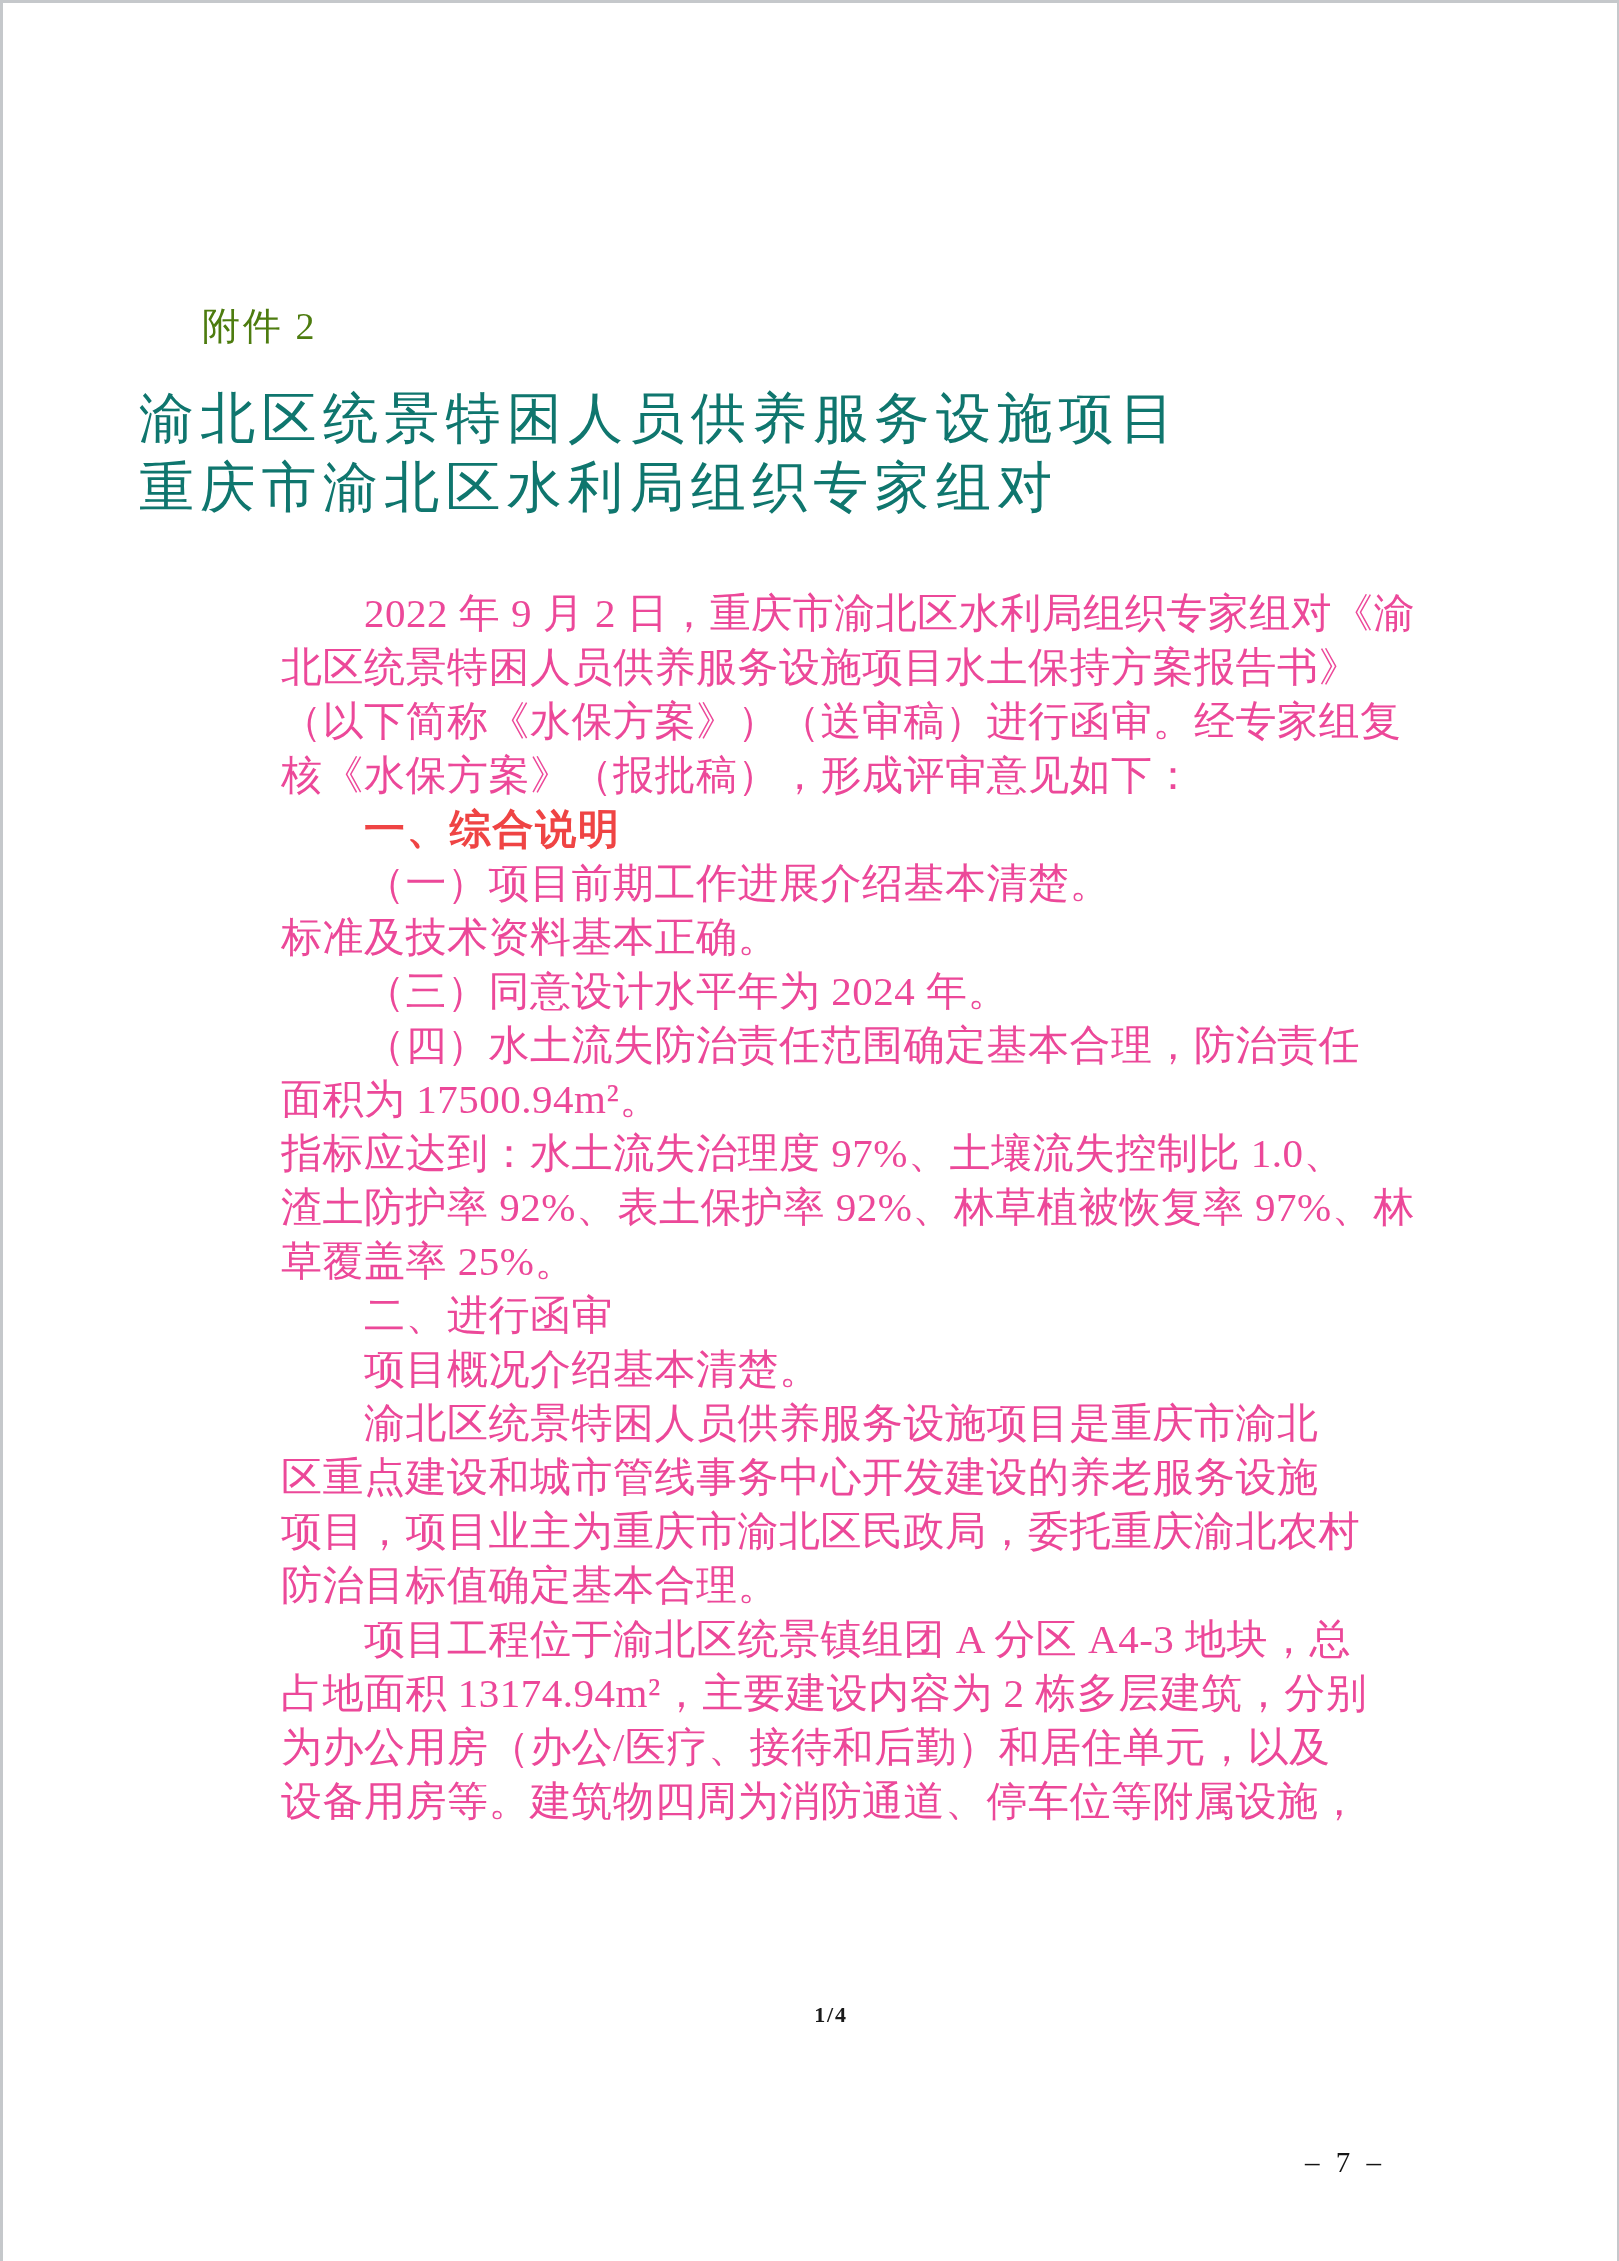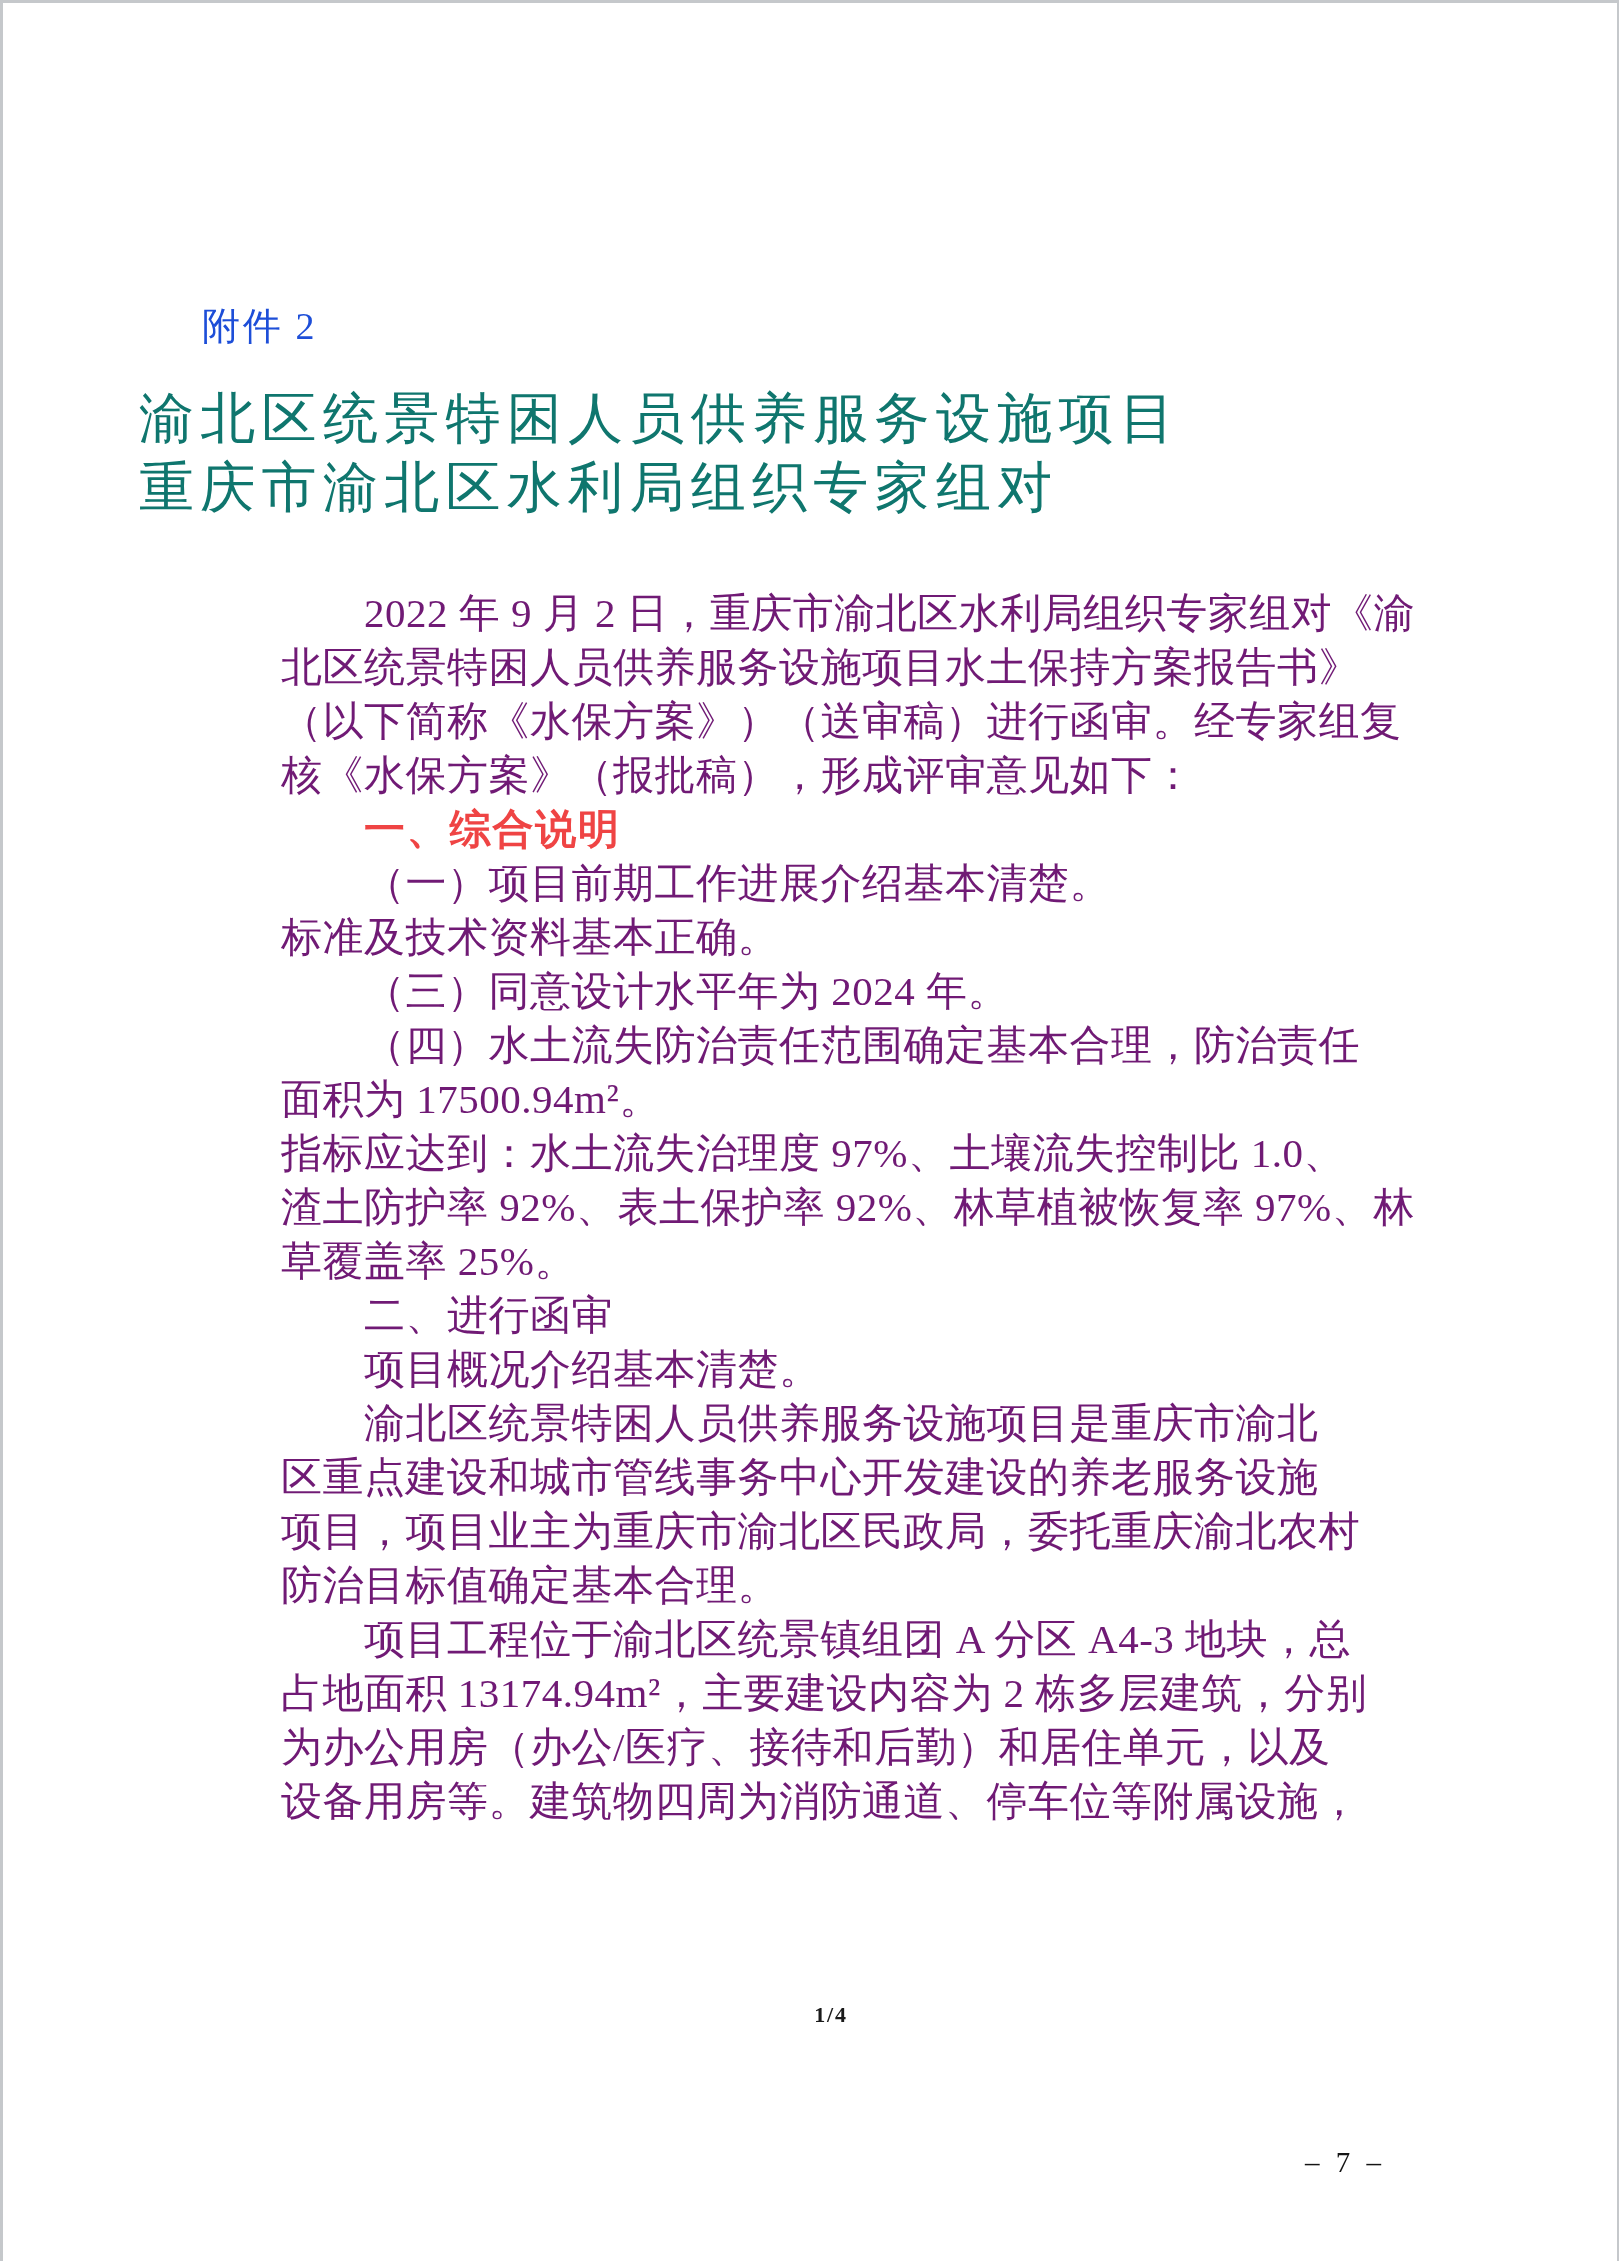--- a/index.html
+++ b/index.html
@@ -18,21 +18,21 @@
     color: #111111;
     font-family: "Liberation Serif", "DejaVu Serif", serif;
   }
   .attachment-label {
     position: absolute;
     left: 199px;
     top: 298px;
     font-size: 38px;
     line-height: 50px;
     letter-spacing: 2.7px;
-    color: #1d4ed8;
+    color: #4d7c0f;
   }
   .doc-title {
     position: absolute;
     top: 381px;
     left: 136px;
     right: 136px;
     text-align: left;
     font-family: "Liberation Sans", "DejaVu Sans", sans-serif;
     font-weight: 400;
     font-size: 55px;
@@ -45,21 +45,21 @@
     left: 278px;
     top: 583px;
     width: 1108px;
   }
   .doc-body .line {
     font-size: 41px;
     line-height: 54px;
     height: 54px;
     white-space: nowrap;
     letter-spacing: 0.5px;
-    color: #701a75;
+    color: #ec4899;
   }
   .doc-body .line.indent {
     padding-left: 83px;
   }
   .doc-body .line.bold {
     font-family: "Liberation Sans", "DejaVu Sans", sans-serif;
     font-weight: 700;
     letter-spacing: 1.8px;
     color: #ef4444;
   }

